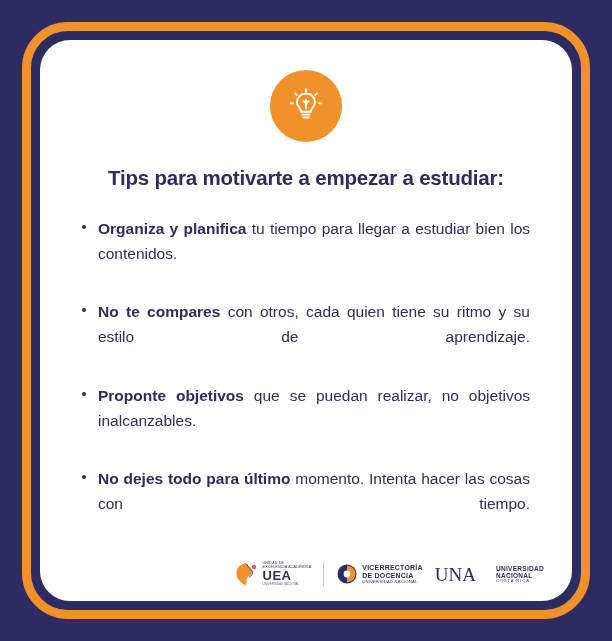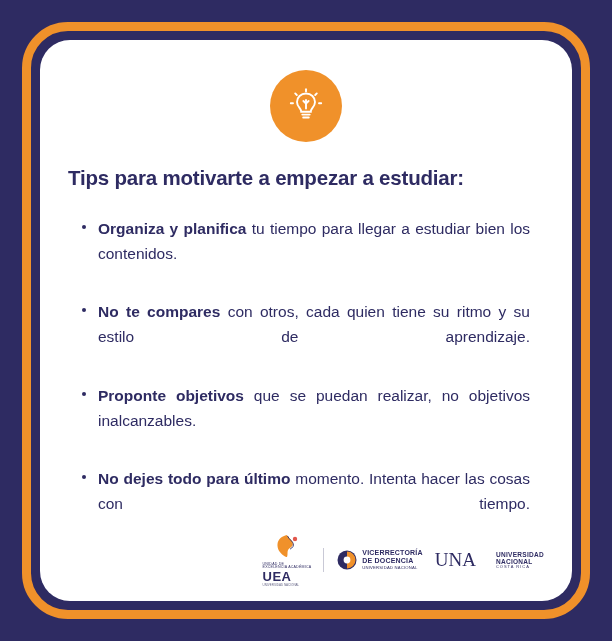--- a/index.html
+++ b/index.html
@@ -68,21 +68,21 @@
     width: 72px;
     height: 72px;
     border-radius: 50%;
     background: #f0912a;
     display: flex;
     align-items: center;
     justify-content: center;
   }
 
   .title {
-    text-align: left;
+    text-align: center;
     color: #2e2b62;
     font-size: 20.5px;
     font-weight: bold;
     letter-spacing: -0.2px;
     margin: 0 0 26px 0;
   }
 
   ul.tips {
     list-style: none;
     margin: 0;
@@ -122,21 +122,20 @@
     right: 28px;
     bottom: 14px;
     display: flex;
     align-items: center;
     gap: 12px;
   }
   .logo-uea {
     display: flex;
     align-items: center;
     gap: 4px;
-    flex-direction: column;
   }
   .uea-text {
     line-height: 1;
   }
   .uea-small {
     font-size: 3.6px;
     color: #2e2b62;
     letter-spacing: 0.2px;
     display: block;
   }

